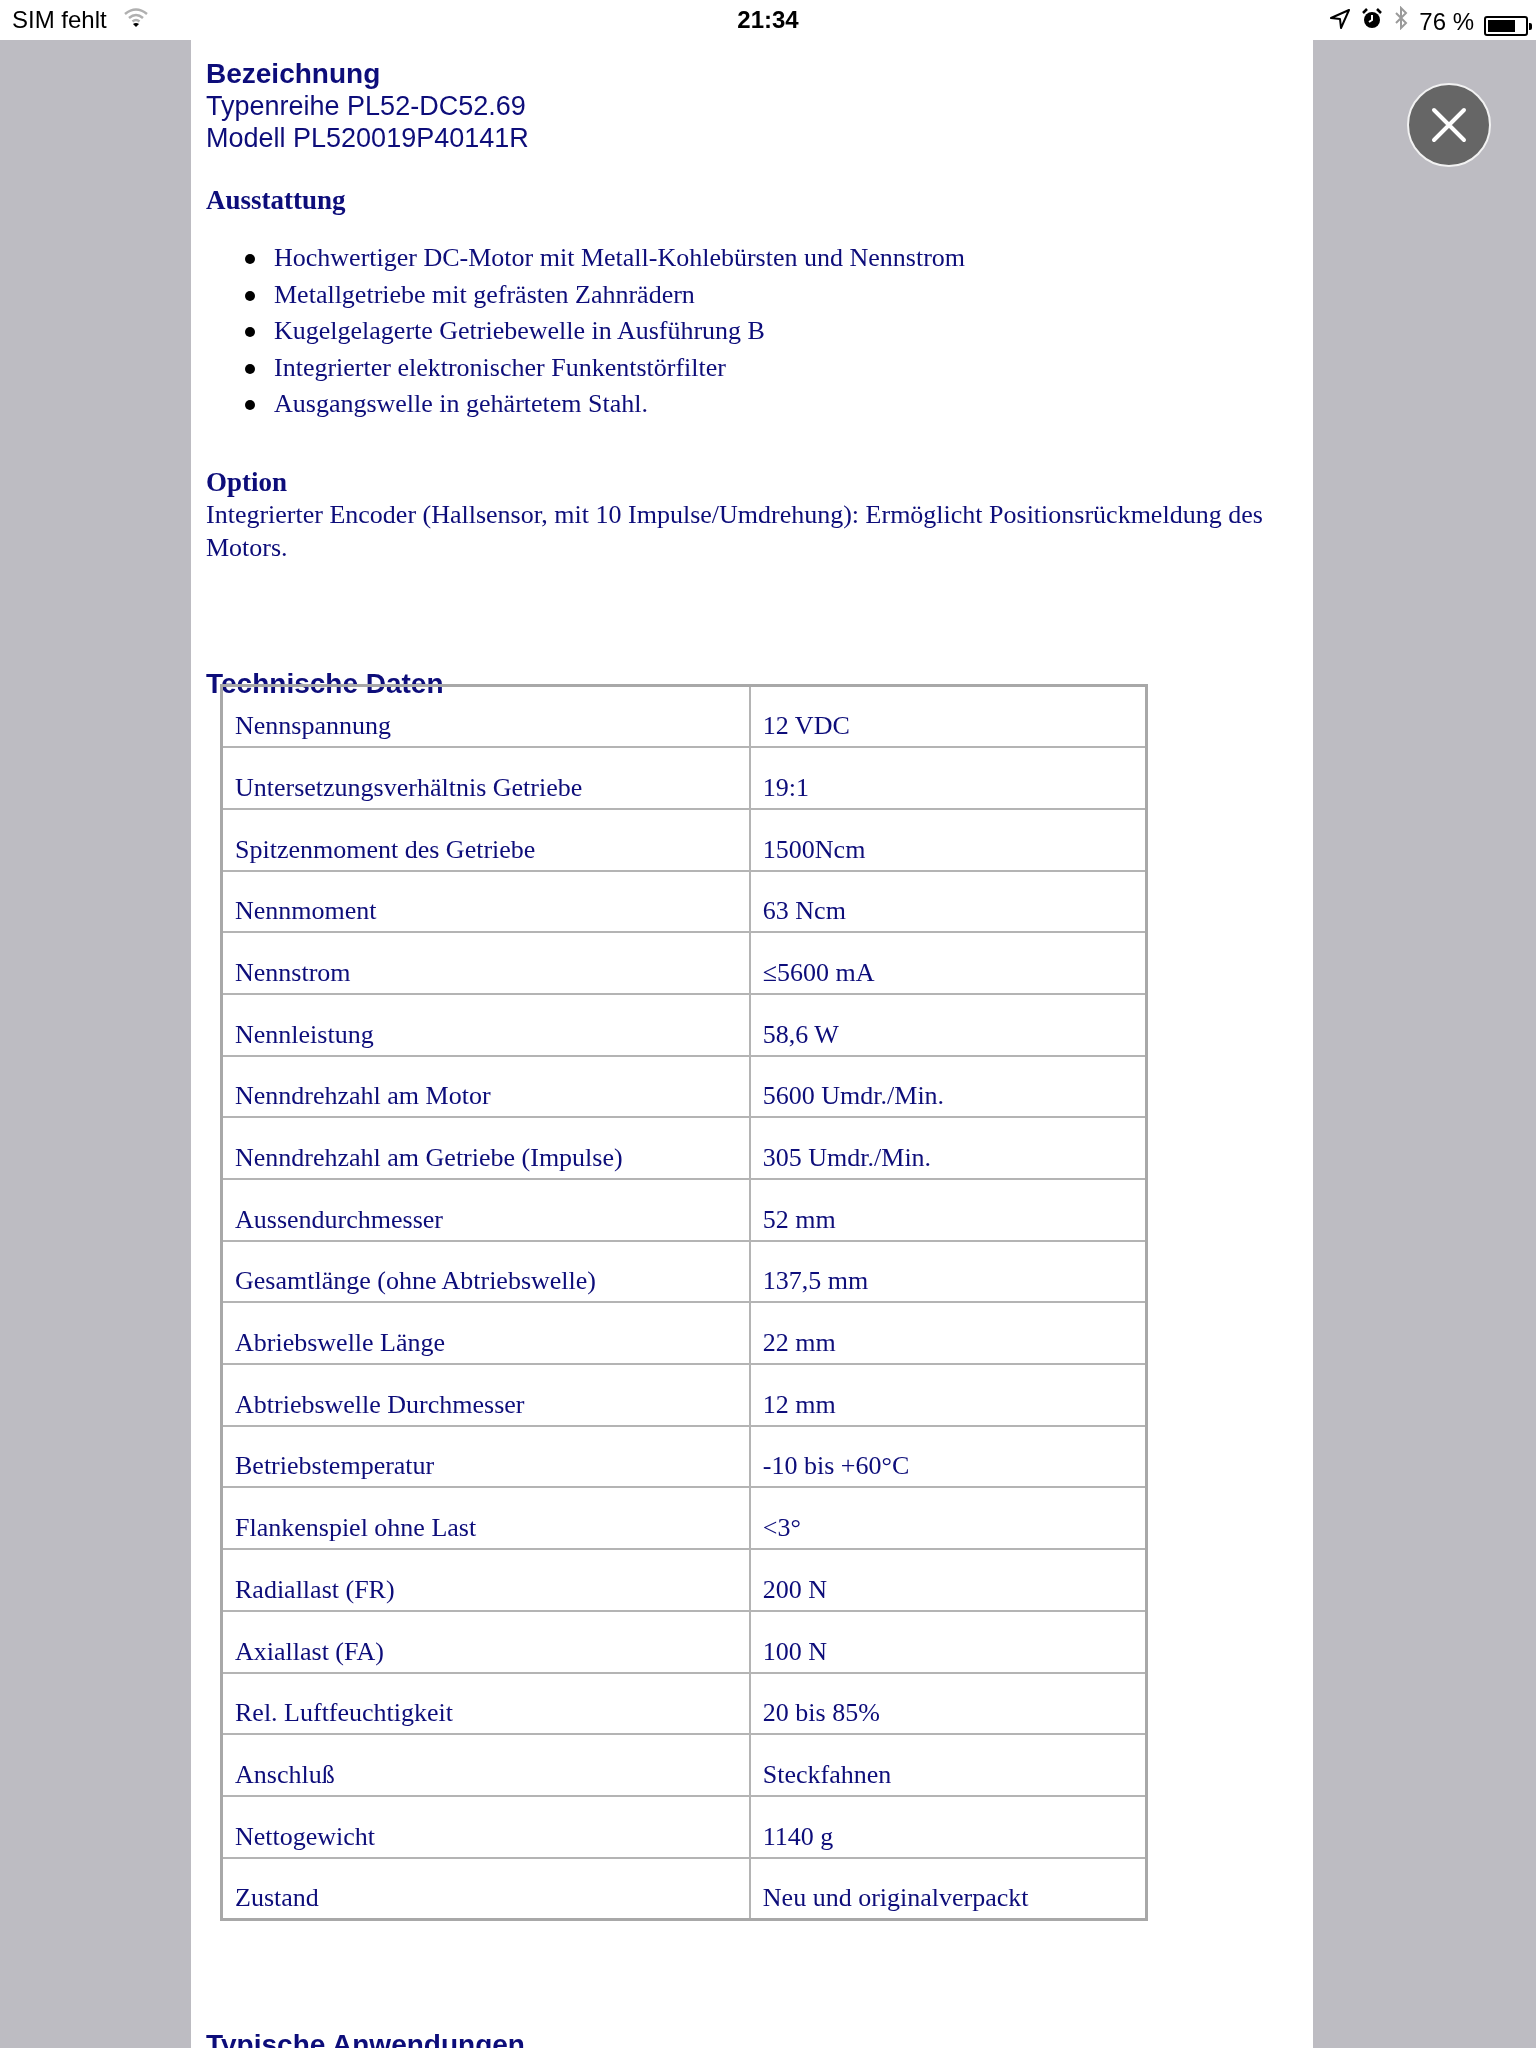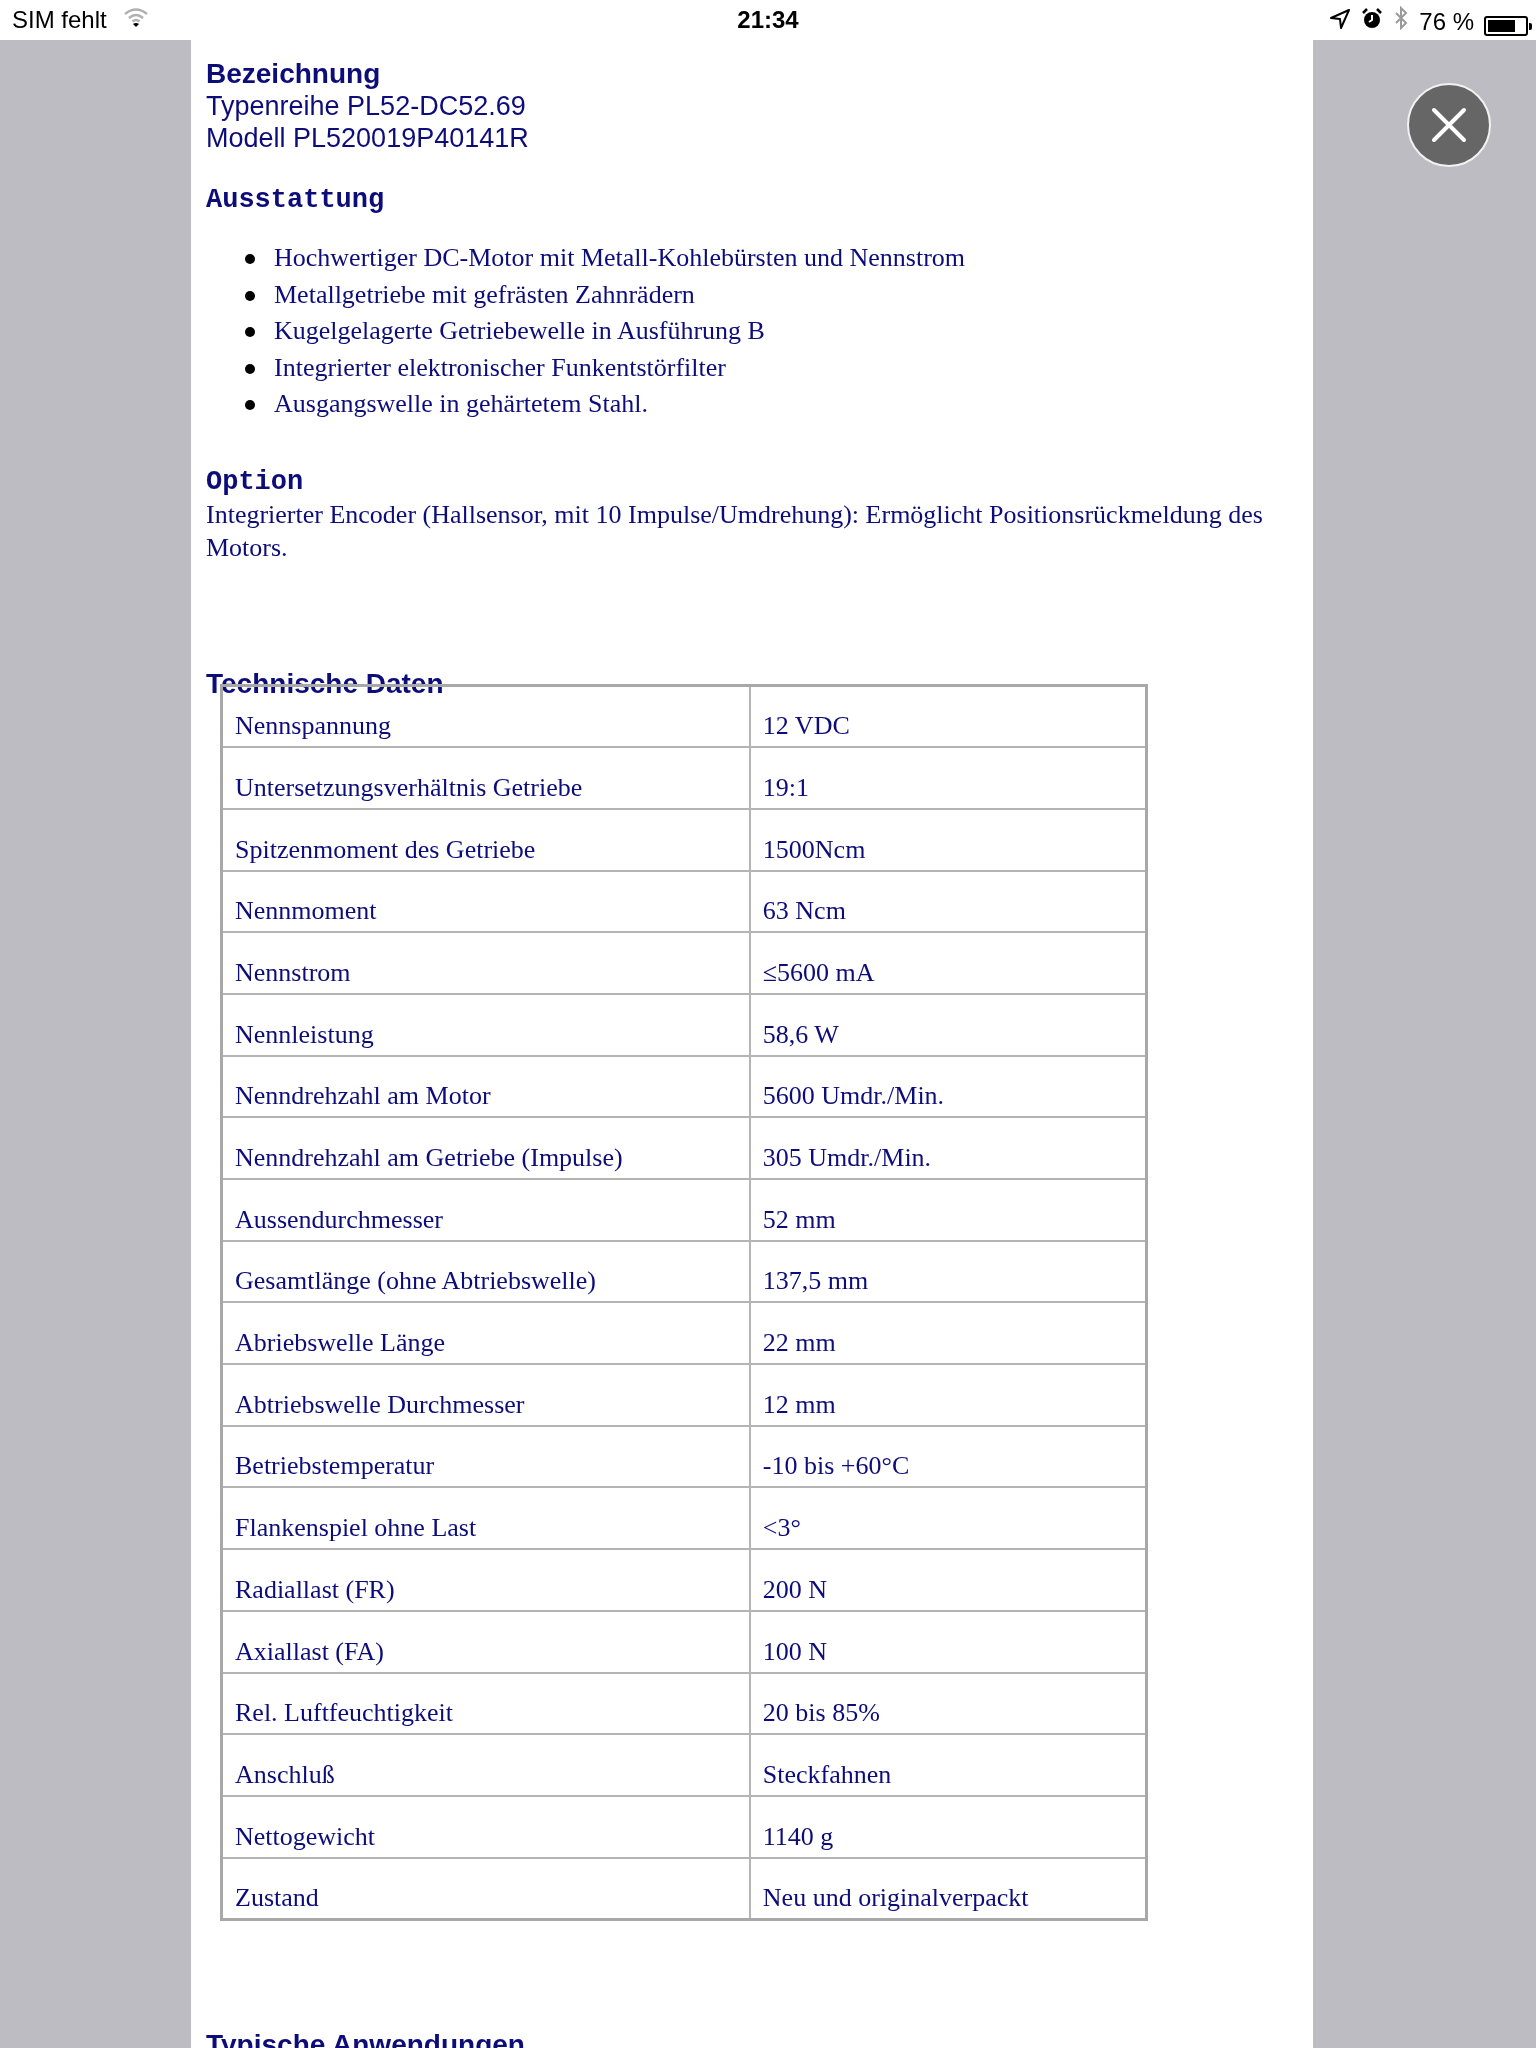--- a/index.html
+++ b/index.html
@@ -21,21 +21,21 @@
     .battery::after { content:""; position:absolute; right:-6px; top:5px; width:3px; height:7px; background:#000; border-radius:0 2px 2px 0; }
 
     .page {
       position:absolute; left:191px; top:40px; width:1122px; height:2008px;
       background:#ffffff; overflow:hidden;
       color:#0d0d7a;
     }
     .content { position:absolute; left:15px; top:18px; width:1100px; }
     .h-sans { font-family:"Liberation Sans", sans-serif; font-weight:bold; font-size:28px; line-height:32px; color:#0d0d7a; margin:0; }
     .l-sans { font-family:"Liberation Sans", sans-serif; font-size:27px; line-height:32px; color:#0d0d7a; margin:0; }
-    .h-serif { font-family:Liberation Mono, monospace; font-weight:bold; font-size:27px; line-height:32px; color:#0d0d7a; margin:0; }
+    .h-serif { font-family:Liberation Serif, serif; font-weight:bold; font-size:27px; line-height:32px; color:#0d0d7a; margin:0; }
     .serif-p { font-family:"Liberation Serif", serif; font-size:26px; line-height:33px; color:#0d0d7a; margin:0; }
 
     ul.features { margin:24px 0 0 0; padding:0 0 0 68px; list-style:none; }
     ul.features li { font-size:26px; line-height:36.5px; position:relative; color:#0d0d7a; }
     ul.features li::before {
       content:""; position:absolute; left:-29px; top:14px; width:10px; height:10px;
       border-radius:50%; background:#000;
     }
 
     .spec-table {

